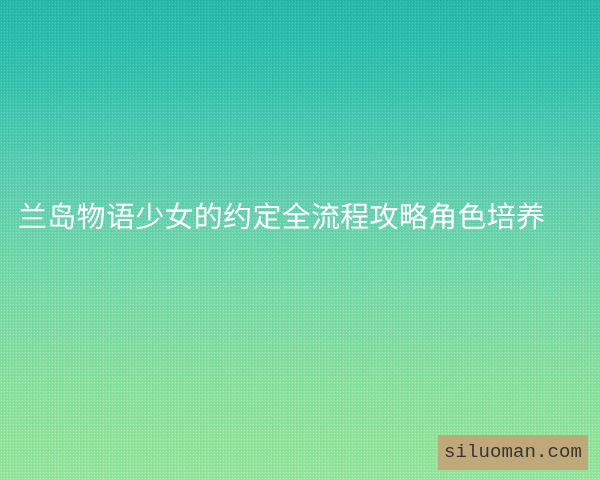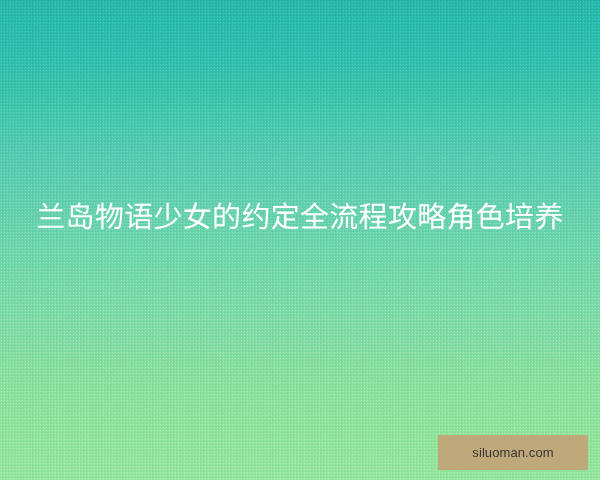--- a/index.html
+++ b/index.html
@@ -55,21 +55,21 @@
     background-size: 3px 3px, 3px 3px, 5px 5px, 7px 7px;
     background-position: 0 0, 1px 2px, 2px 1px, 3px 4px;
   }
 
   
   .title-block {
     position: absolute;
     left: 0;
     right: 0;
     top: 196px;
-    text-align: center;
+    text-align: left;
     padding: 0 18px;
     box-sizing: border-box;
   }
   .title-line {
     display: block;
     color: #ffffff;
     font-size: 29px;
     line-height: 42px;
     font-weight: 400;
     letter-spacing: 0.3px;
@@ -83,24 +83,25 @@
     top: 435px;
     width: 150px;
     height: 35px;
     background: #bfa97a;
     display: flex;
     align-items: center;
     justify-content: center;
   }
   .watermark-text {
     color: #3a3430;
-    font-size: 13px;
+    font-size: 19px;
     line-height: 1;
     font-weight: 400;
     letter-spacing: 0.1px;
+    font-family: Liberation Mono, monospace;
   }
 </style>
 </head>
 <body>
 
 <div class="cover">
 
   <div class="cover-bg"></div>
   <div class="cover-noise"></div>
 

